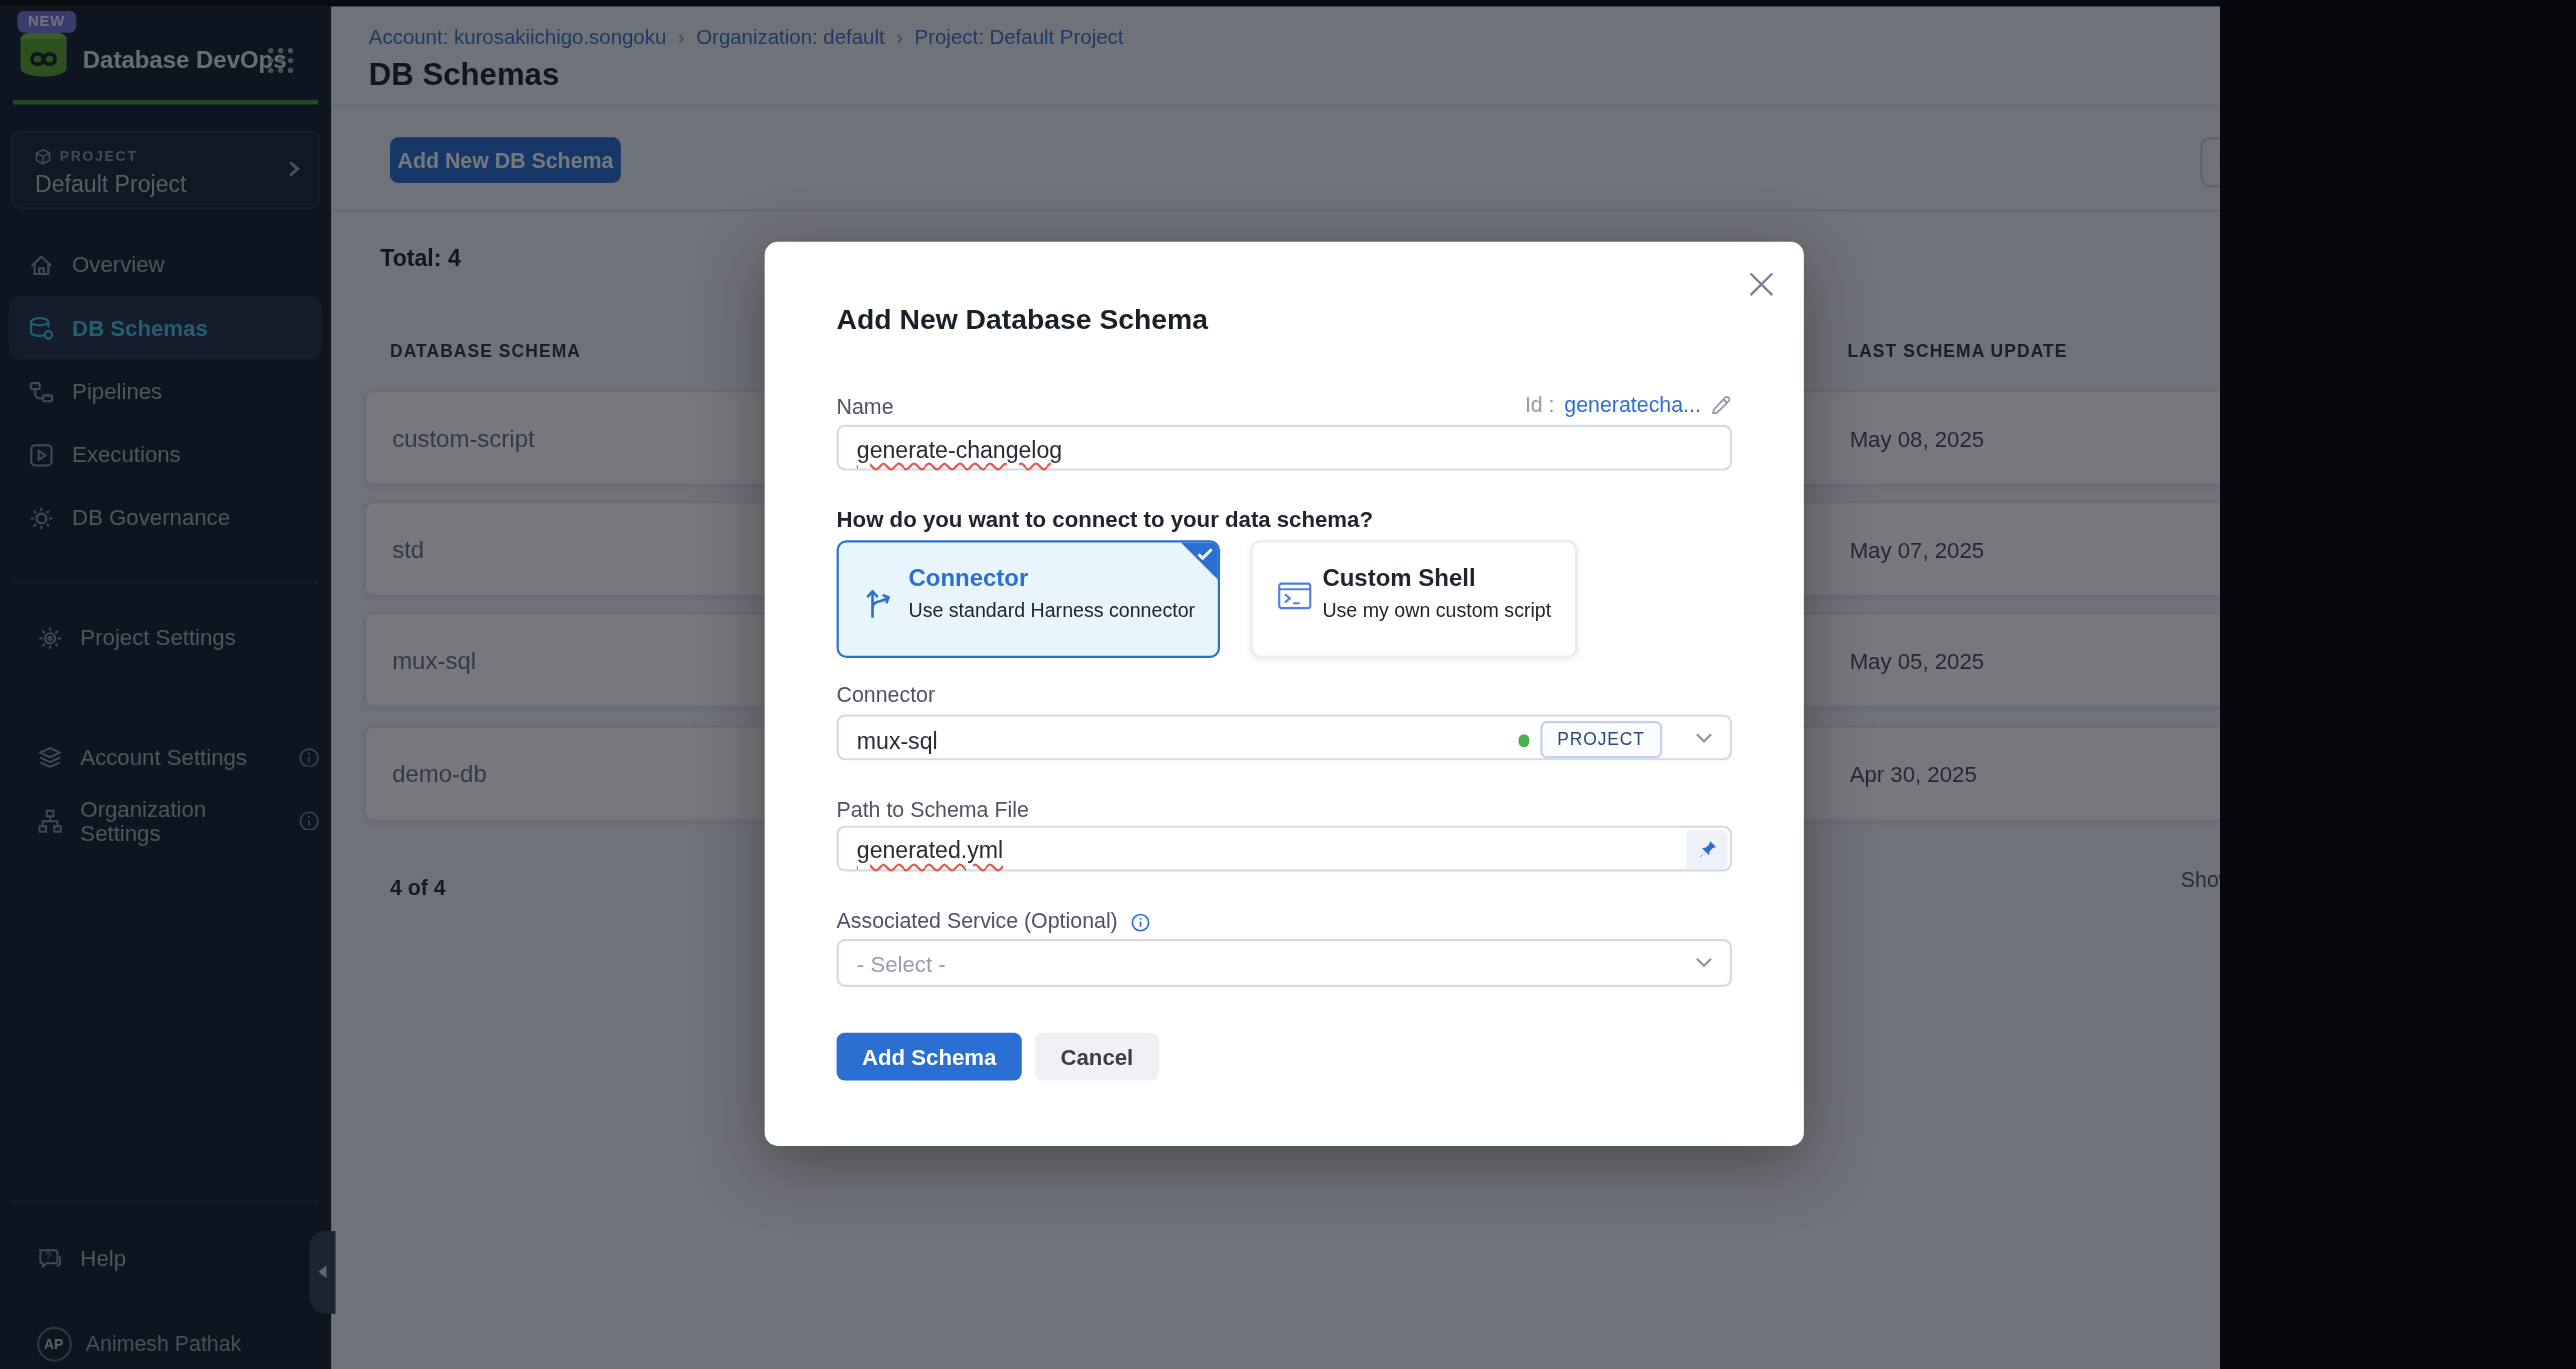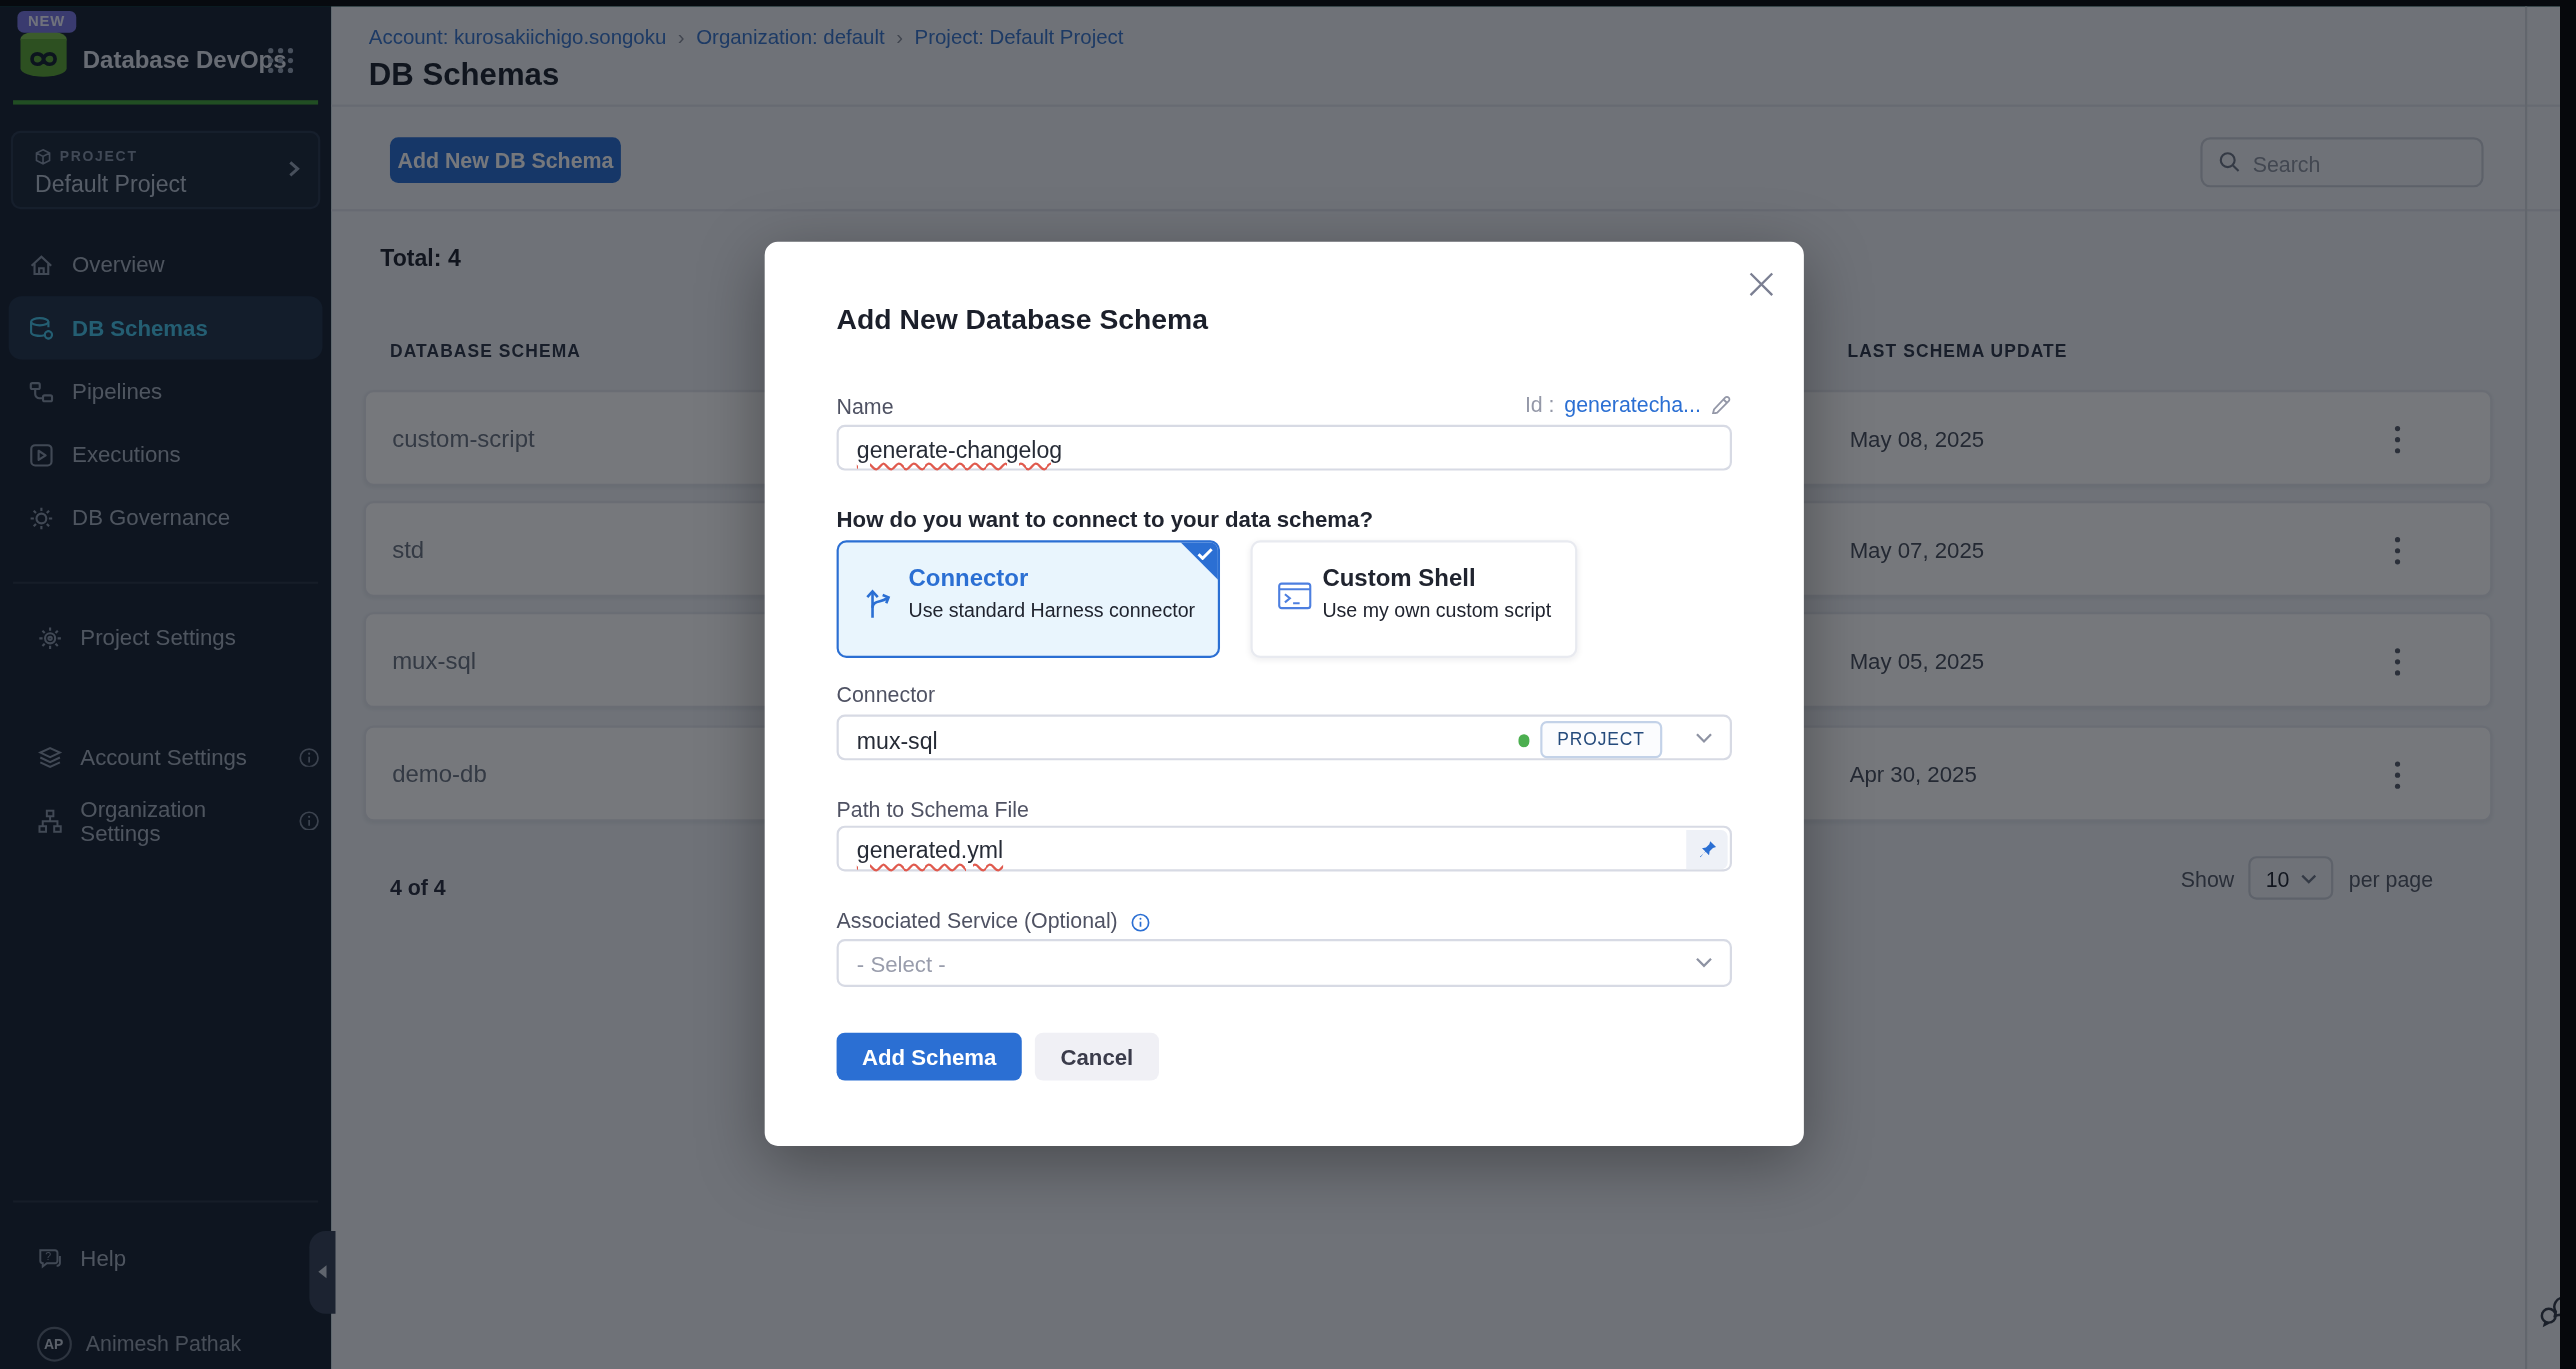--- a/index.html
+++ b/index.html
@@ -1,16 +1,16 @@
 <!DOCTYPE html>
 <html style="font-size:12px"><head>
 <meta charset="utf-8">
 <style>
   html,body{margin:0;padding:0;background:#06080c;}
-  #stage{position:relative;width:2560px;height:1369px;overflow:hidden;background:#0f766e;}
+  #stage{position:relative;width:2220px;height:1369px;overflow:hidden;background:#0f766e;}
   #app{position:absolute;left:0;top:0;width:1182px;height:629px;transform:scale(2.1786);transform-origin:0 0;
        font-family:"Liberation Sans",sans-serif;-webkit-font-smoothing:antialiased;}
   .abs{position:absolute;}
   svg{display:block;}
 
   
   .topstrip{position:absolute;left:0;top:0;width:1182px;height:3px;background:#0b0c0f;}
 
   
   .sidebar{position:absolute;left:0;top:3px;width:152px;height:626px;background:#1a2534;}

